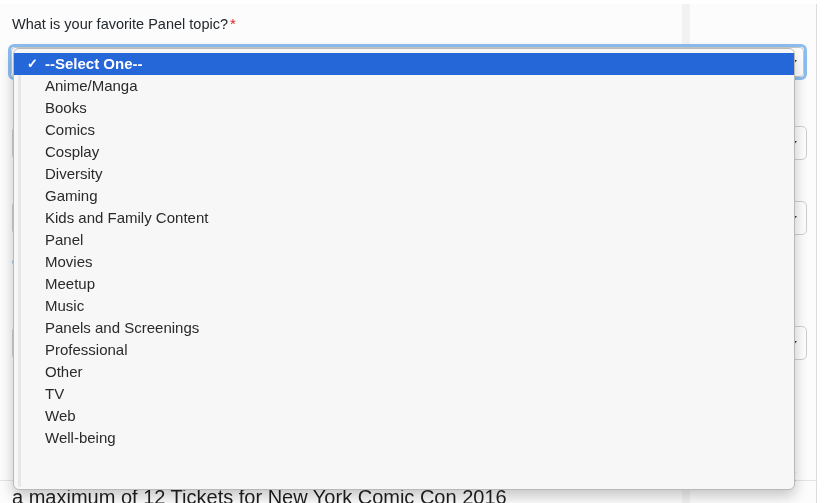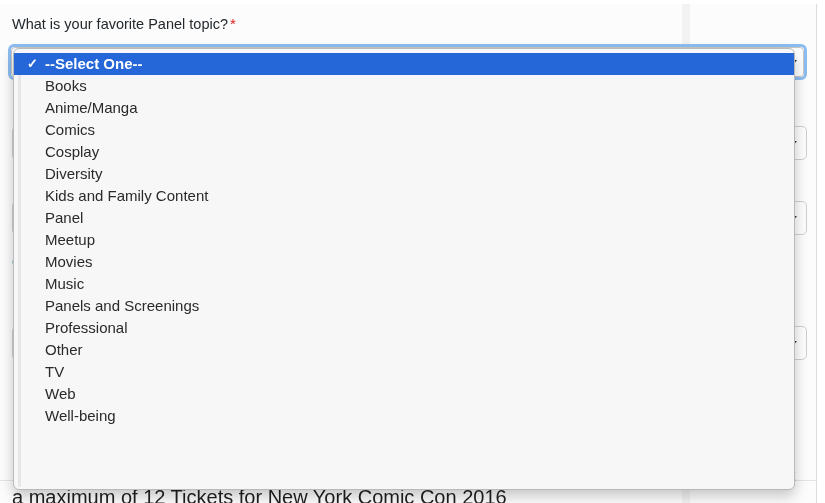--- a/index.html
+++ b/index.html
@@ -254,29 +254,30 @@
   <div id="footer-right-word">t</div>
 
   <div id="focus-ring"></div>
   <div id="focus-ring-inner"></div>
   <div id="focus-ring-caret"></div>
 
   <div id="dropdown-popup">
     <div id="dropdown-rail"></div>
     <div id="dropdown-list">
         <div class="dd-item selected"><span class="check">✓</span><span>--Select One--</span></div>
+        <div class="dd-item"><span>Anime/Manga</span></div>
         <div class="dd-item"><span>Books</span></div>
-        <div class="dd-item"><span>Anime/Manga</span></div>
         <div class="dd-item"><span>Comics</span></div>
         <div class="dd-item"><span>Cosplay</span></div>
         <div class="dd-item"><span>Diversity</span></div>
+        <div class="dd-item"><span>Gaming</span></div>
         <div class="dd-item"><span>Kids and Family Content</span></div>
         <div class="dd-item"><span>Panel</span></div>
+        <div class="dd-item"><span>Movies</span></div>
         <div class="dd-item"><span>Meetup</span></div>
-        <div class="dd-item"><span>Movies</span></div>
         <div class="dd-item"><span>Music</span></div>
         <div class="dd-item"><span>Panels and Screenings</span></div>
         <div class="dd-item"><span>Professional</span></div>
         <div class="dd-item"><span>Other</span></div>
         <div class="dd-item"><span>TV</span></div>
         <div class="dd-item"><span>Web</span></div>
         <div class="dd-item"><span>Well-being</span></div>
       </div>
   </div>
 

